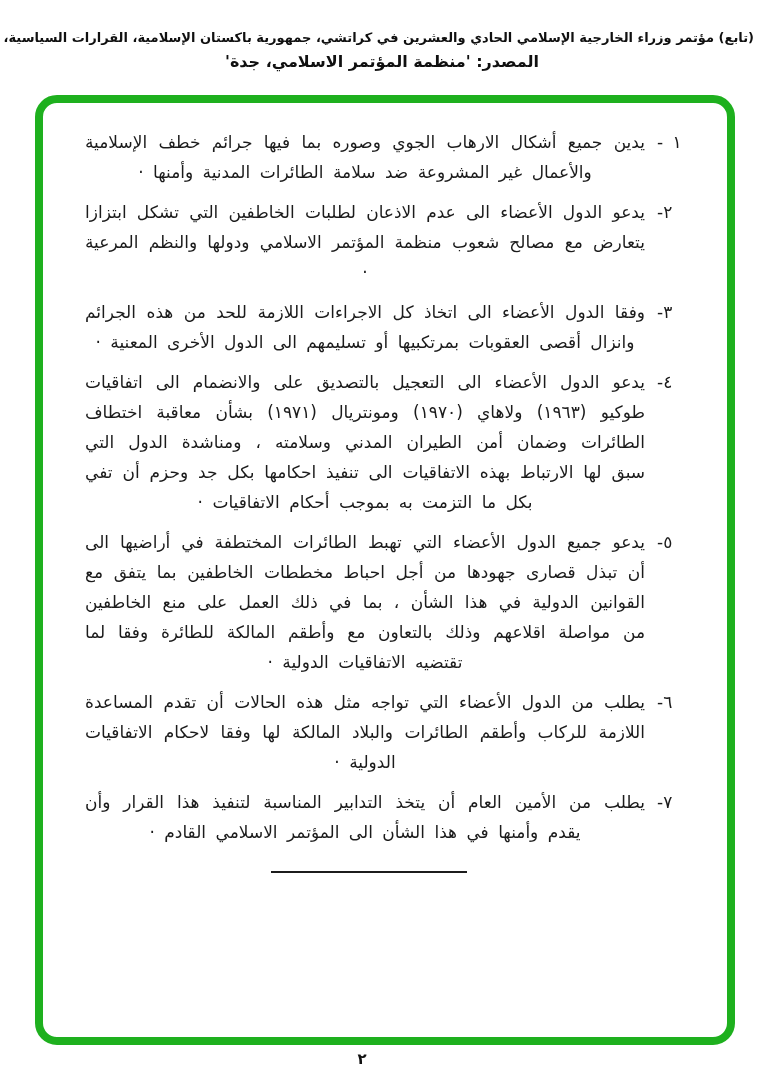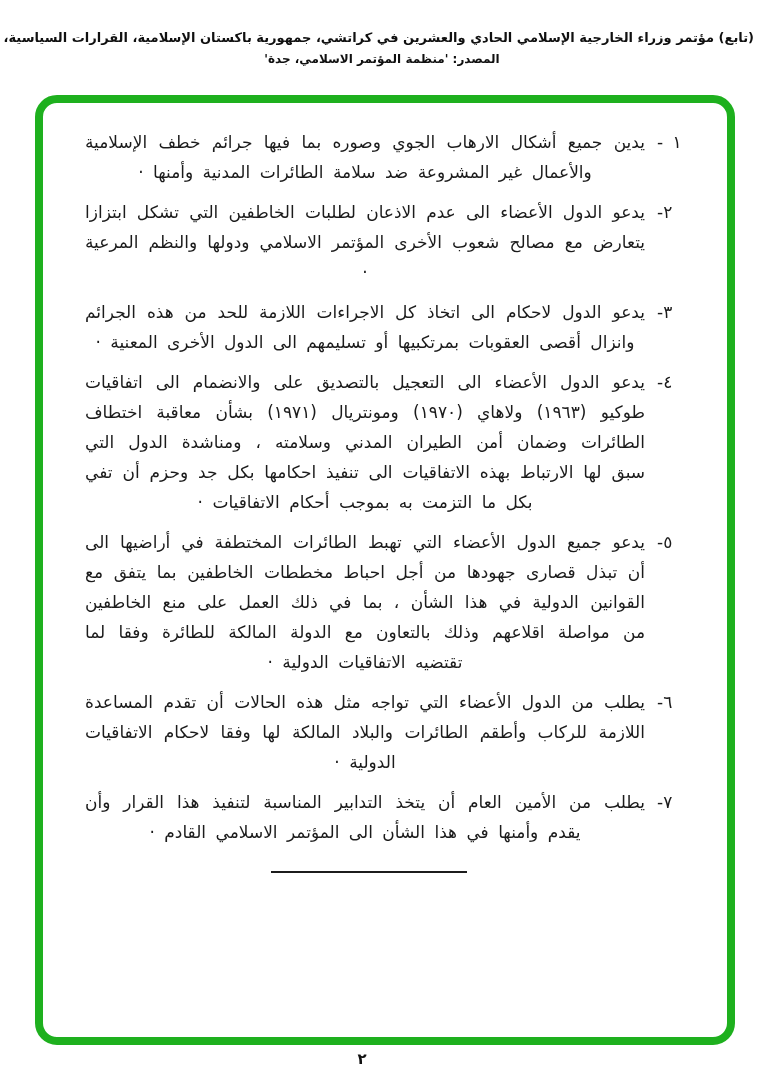--- a/index.html
+++ b/index.html
@@ -23,21 +23,21 @@
     color: #101010;
   }
   .header-line1 {
     font-size: 13px;
     line-height: 1.5;
     padding: 0 10px;
     white-space: nowrap;
     letter-spacing: 0px;
   }
   .header-line2 {
-    font-size: 12px;
+    font-size: 16px;
     margin-top: 4px;
   }
   .green-box {
     position: absolute;
     left: 35px;
     top: 95px;
     width: 684px;
     height: 934px;
     border: 8px solid #1eb01e;
     border-radius: 22px;
@@ -96,36 +96,36 @@
 <div class="green-box">
   <div class="items">
 
     <div class="item">
       <span class="num">١ -</span>
       <div class="txt">يدين جميع أشكال الارهاب الجوي وصوره بما فيها جرائم خطف الإسلامية والأعمال غير المشروعة ضد سلامة الطائرات المدنية وأمنها ·</div>
     </div>
 
     <div class="item">
       <span class="num">٢-</span>
-      <div class="txt">يدعو الدول الأعضاء الى عدم الاذعان لطلبات الخاطفين التي تشكل ابتزازا يتعارض مع مصالح شعوب الأخرى المؤتمر الاسلامي ودولها والنظم المرعية ·</div>
+      <div class="txt">يدعو الدول الأعضاء الى عدم الاذعان لطلبات الخاطفين التي تشكل ابتزازا يتعارض مع مصالح شعوب منظمة المؤتمر الاسلامي ودولها والنظم المرعية ·</div>
     </div>
 
     <div class="item">
       <span class="num">٣-</span>
-      <div class="txt">يدعو الدول لاحكام الى اتخاذ كل الاجراءات اللازمة للحد من هذه الجرائم وانزال أقصى العقوبات بمرتكبيها أو تسليمهم الى الدول الأخرى المعنية ·</div>
+      <div class="txt">وفقا الدول الأعضاء الى اتخاذ كل الاجراءات اللازمة للحد من هذه الجرائم وانزال أقصى العقوبات بمرتكبيها أو تسليمهم الى الدول الأخرى المعنية ·</div>
     </div>
 
     <div class="item">
       <span class="num">٤-</span>
       <div class="txt">يدعو الدول الأعضاء الى التعجيل بالتصديق على والانضمام الى اتفاقيات طوكيو (١٩٦٣) ولاهاي (١٩٧٠) ومونتريال (١٩٧١) بشأن معاقبة اختطاف الطائرات وضمان أمن الطيران المدني وسلامته ، ومناشدة الدول التي سبق لها الارتباط بهذه الاتفاقيات الى تنفيذ احكامها بكل جد وحزم أن تفي بكل ما التزمت به بموجب أحكام الاتفاقيات ·</div>
     </div>
 
     <div class="item">
       <span class="num">٥-</span>
-      <div class="txt">يدعو جميع الدول الأعضاء التي تهبط الطائرات المختطفة في أراضيها الى أن تبذل قصارى جهودها من أجل احباط مخططات الخاطفين بما يتفق مع القوانين الدولية في هذا الشأن ، بما في ذلك العمل على منع الخاطفين من مواصلة اقلاعهم وذلك بالتعاون مع الدولة المالكة للطائرة وفقا لما تقتضيه الاتفاقيات الدولية ·</div>
+      <div class="txt">يدعو جميع الدول الأعضاء التي تهبط الطائرات المختطفة في أراضيها الى أن تبذل قصارى جهودها من أجل احباط مخططات الخاطفين بما يتفق مع القوانين الدولية في هذا الشأن ، بما في ذلك العمل على منع الخاطفين من مواصلة اقلاعهم وذلك بالتعاون مع وأطقم المالكة للطائرة وفقا لما تقتضيه الاتفاقيات الدولية ·</div>
     </div>
 
     <div class="item">
       <span class="num">٦-</span>
       <div class="txt">يطلب من الدول الأعضاء التي تواجه مثل هذه الحالات أن تقدم المساعدة اللازمة للركاب وأطقم الطائرات والبلاد المالكة لها وفقا لاحكام الاتفاقيات الدولية ·</div>
     </div>
 
     <div class="item">
       <span class="num">٧-</span>
       <div class="txt">يطلب من الأمين العام أن يتخذ التدابير المناسبة لتنفيذ هذا القرار وأن يقدم وأمنها في هذا الشأن الى المؤتمر الاسلامي القادم ·</div>

